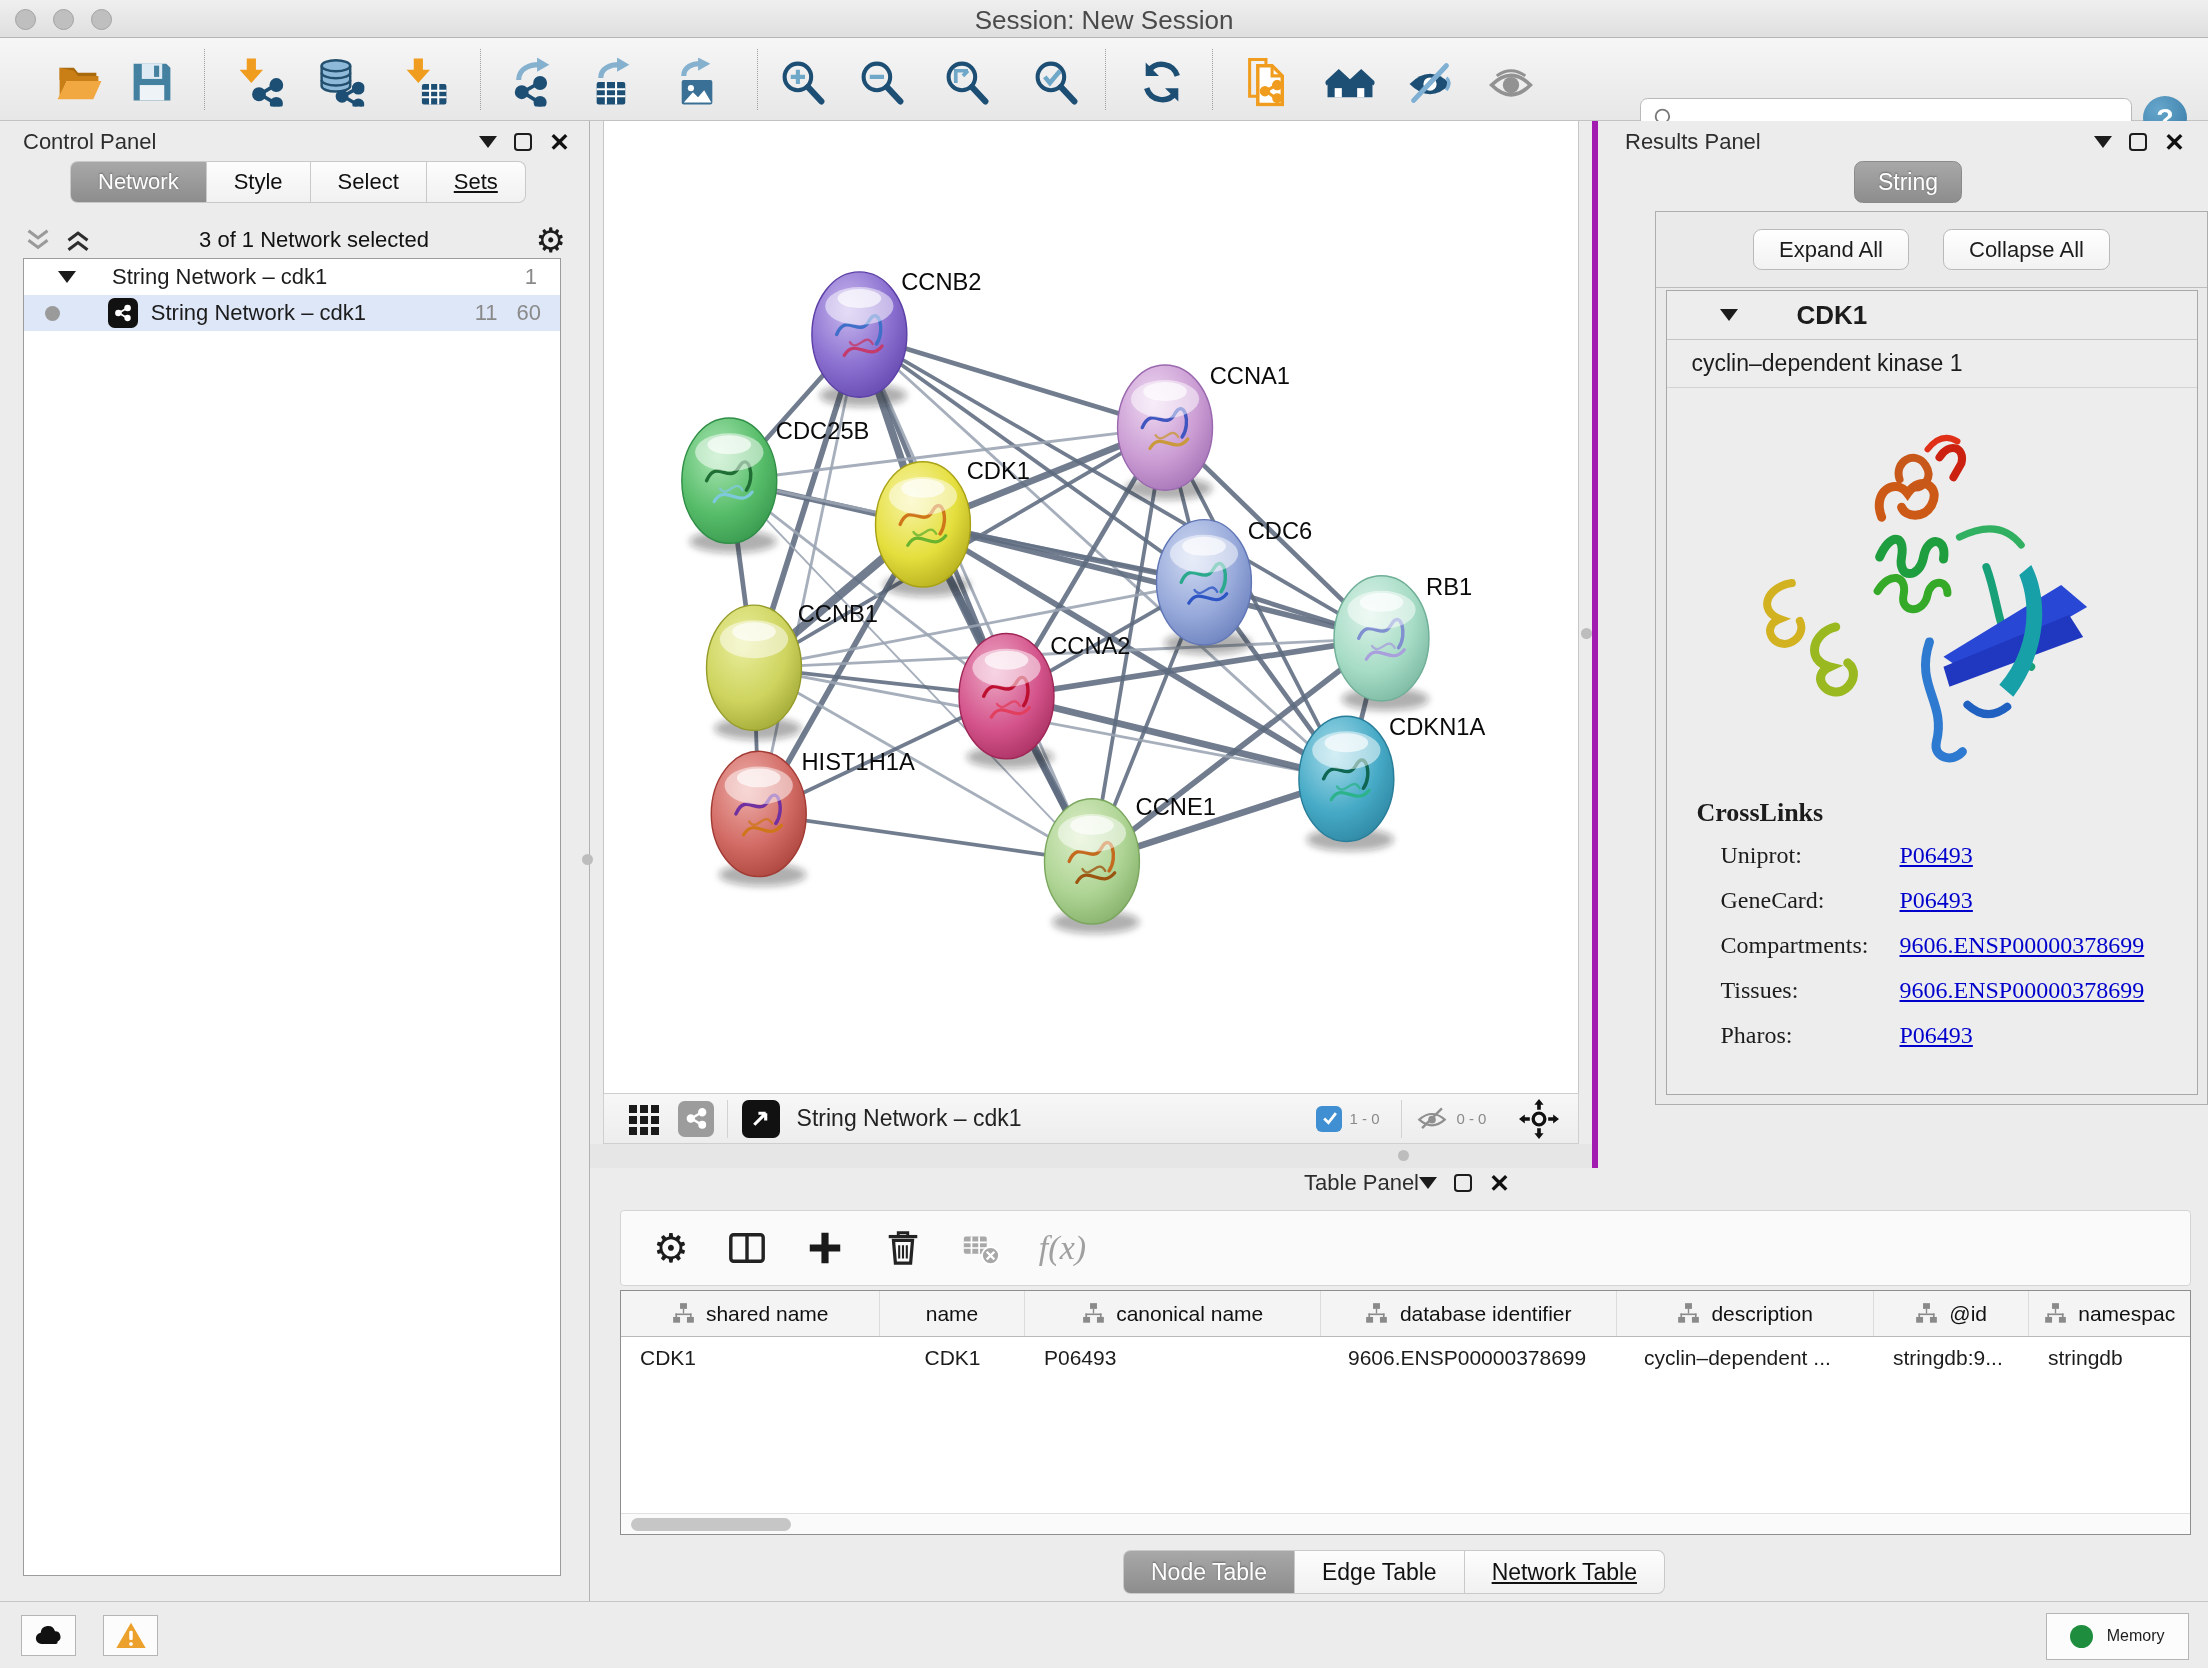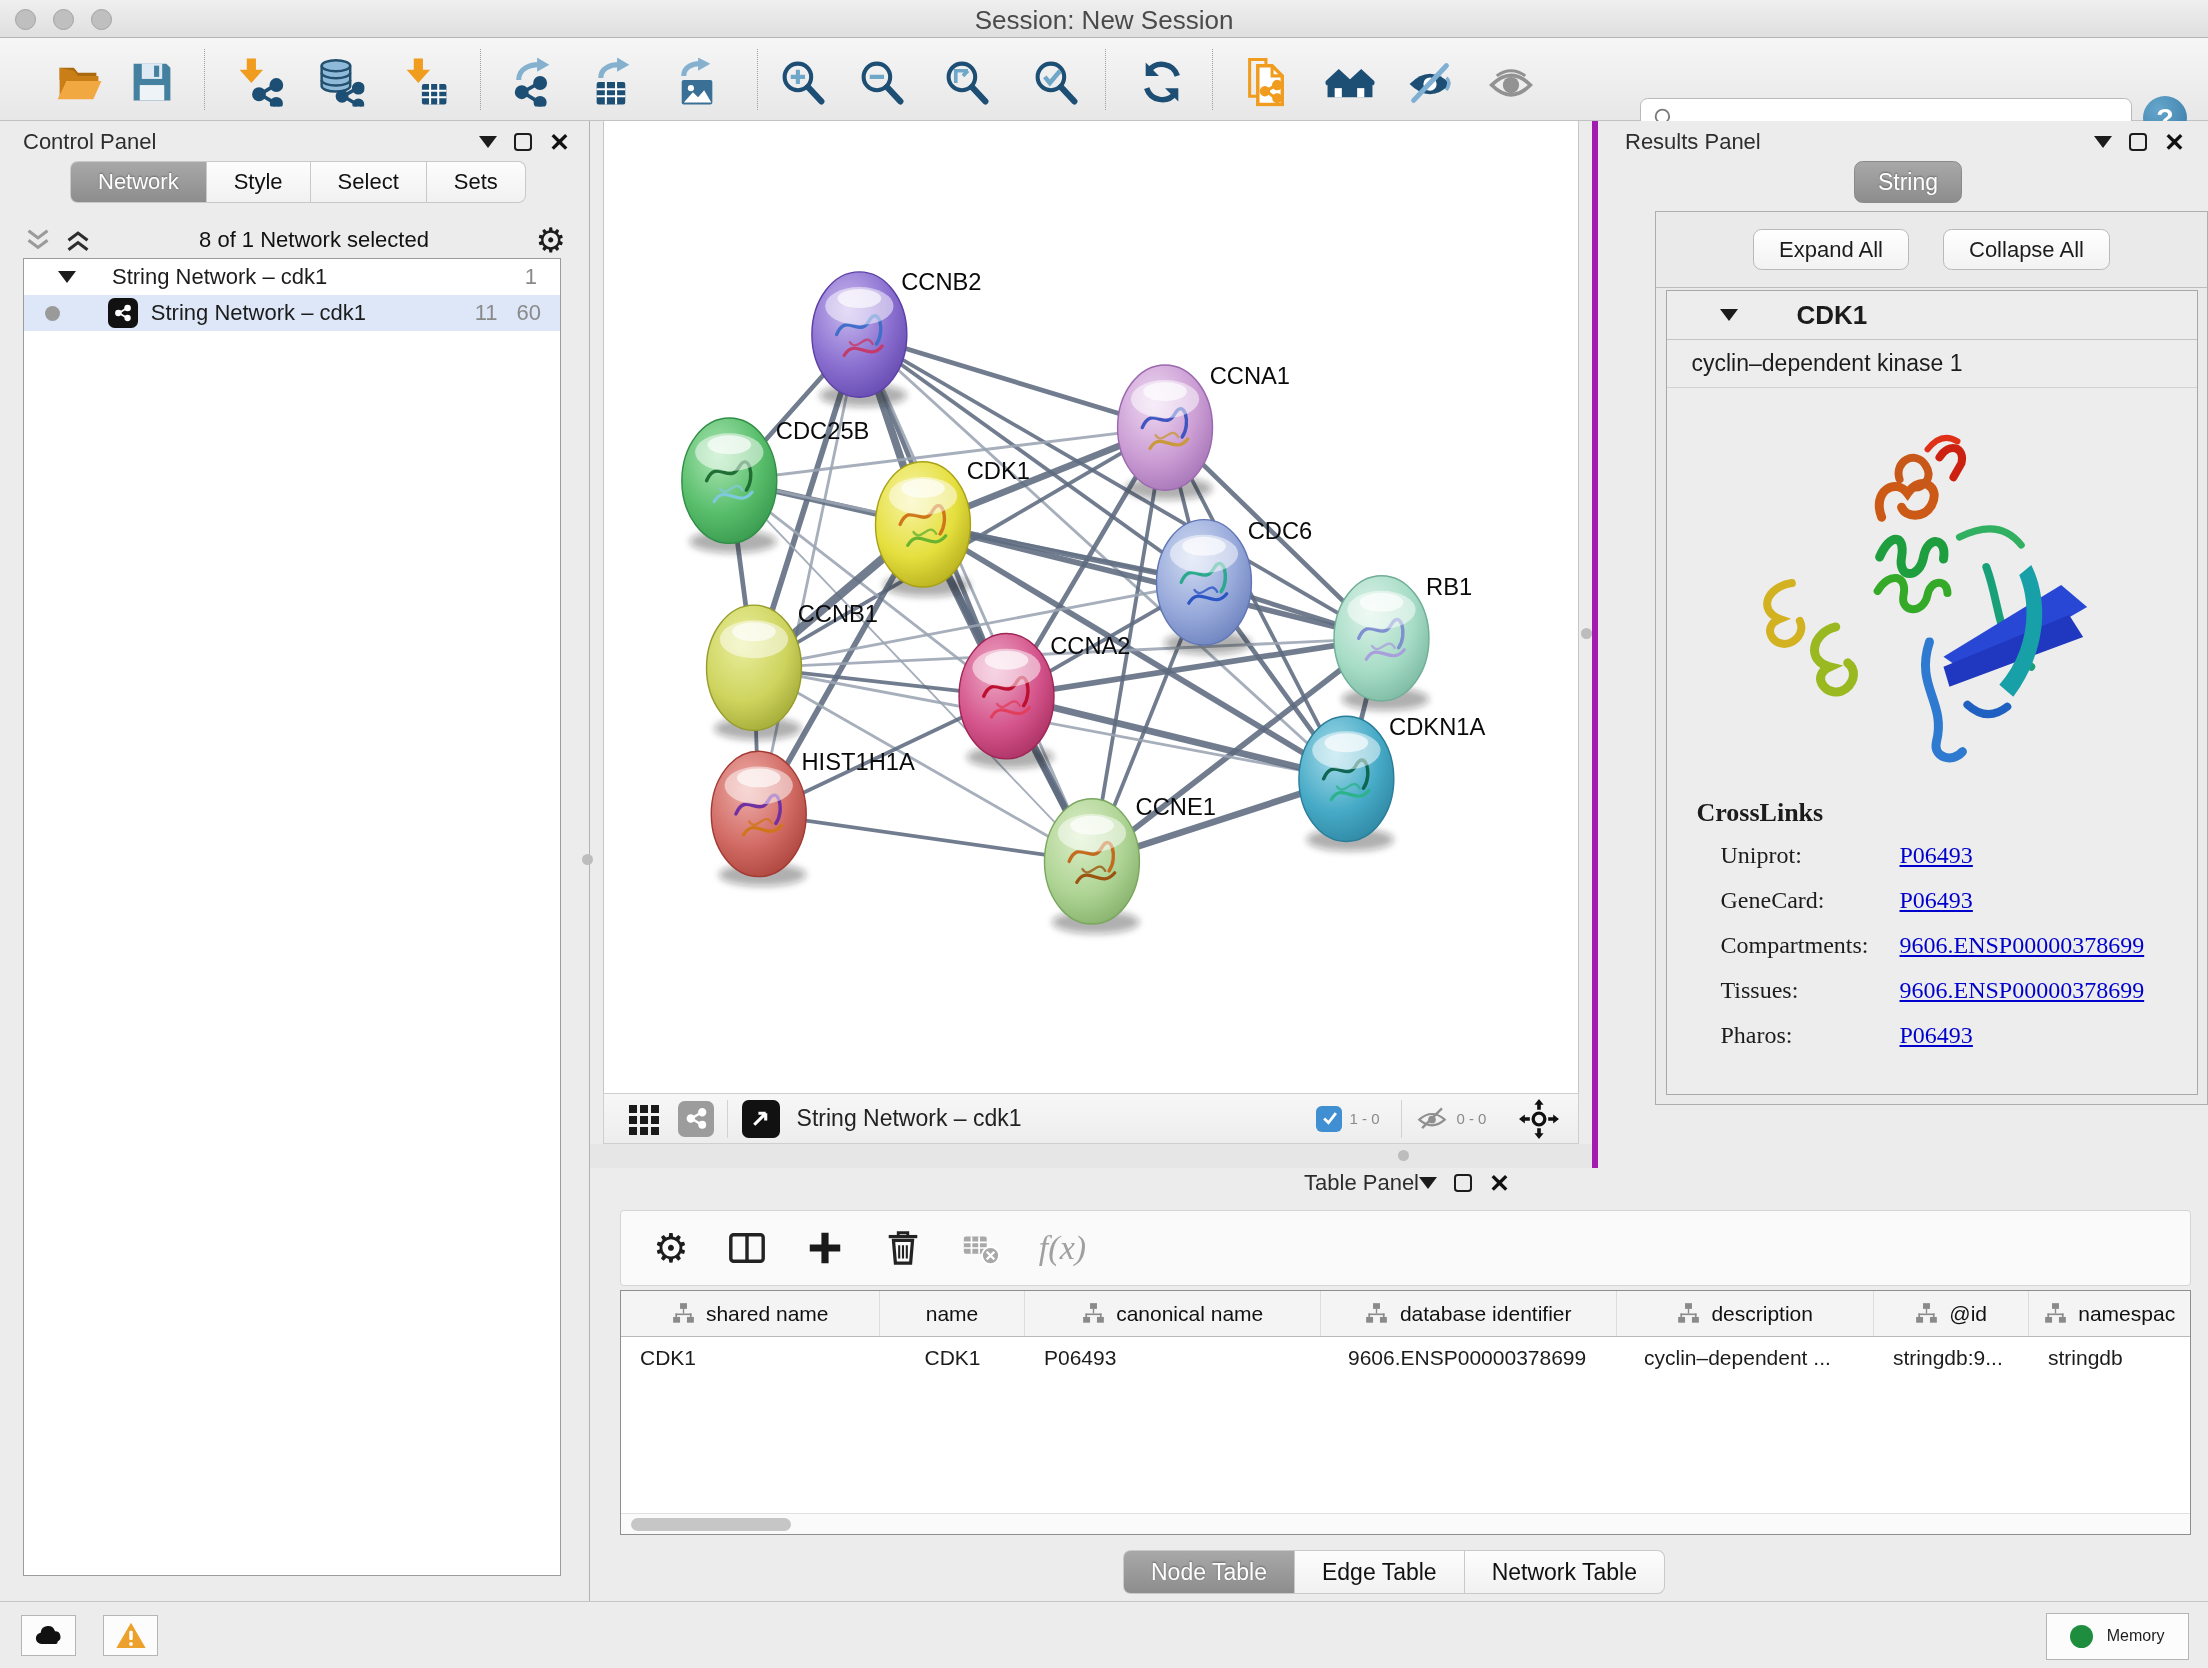--- a/index.html
+++ b/index.html
@@ -40,21 +40,21 @@
   .wc-x  { font-size:25px; font-weight:bold; color:#111; line-height:18px; }
 
   
   #control-panel { position:absolute; left:0; top:121px; width:590px; height:1480px;
     background:#ececec; border-right:1px solid #b2b2b2; }
   #cp-head { position:absolute; left:23px; right:19px; top:7.6px; display:flex; justify-content:space-between; align-items:center; }
   .tabs { position:absolute; display:flex; }
   .tab { height:42px; padding:0 27px; display:flex; align-items:center; justify-content:center;
     font-size:22px; background:linear-gradient(#fdfdfd,#f1f1f1); border:1px solid #c9c9c9; border-left:none; color:#111; }
   .tab:first-child { border-left:1px solid #c9c9c9; border-radius:7.6px 0 0 7.6px; }
-  .tab:last-child  { border-radius:0 7.6px 7.6px 0; }
+  .tab:last-child  { border-radius:0 7.6px 7.6px 0;text-decoration:underline; }
   .tab.sel { background:linear-gradient(#a8a8a8,#8d8d8d); color:#fff; text-shadow:0 -1px 1.9px rgba(0,0,0,.35);text-align:right; }
   #cp-tabs { left:70px; top:40px; }
   #cp-sub { position:absolute; left:23px; right:23px; top:97px; height:44px;
     display:flex; align-items:center; }
   #cp-summary { flex:1; text-align:center; font-size:22px; color:#111; }
   .gear-glyph { font-size:34px; color:#1c1c1c; line-height:34px; }
   #net-tree { position:absolute; left:23px; top:137px; width:538px; height:1318px;
     background:#fff; border:1px solid #9c9c9c; }
   .tree-row { height:36px; display:flex; align-items:center; font-size:22px; }
   .tree-row .cnt { color:#8a8a8a; }
@@ -340,21 +340,21 @@
     <div class="tab">Select</div>
     <div class="tab">Sets</div>
   </div>
   <div id="cp-sub">
     <svg width="30" height="28.5" viewBox="0 0 24 24">
       <path d="M4 4l8 6 8-6M4 12l8 6 8-6" stroke="#9a9a9a" stroke-width="2.6" fill="none"></path>
       </svg>
     <svg width="30" height="28.5" viewBox="0 0 24 24" style="margin-left:9.5px">
       <path d="M4 20l8-6 8 6M4 12l8-6 8 6" stroke="#2d2d2d" stroke-width="2.6" fill="none"></path>
       </svg>
-    <span id="cp-summary">8 of 1 Network selected</span>
+    <span id="cp-summary">3 of 1 Network selected</span>
     <span class="gear-glyph">⚙</span>
   </div>
   <div id="net-tree">
     <div class="tree-row">
       <span style="margin-left:34px" class="wc-tri"></span>
       <span style="margin-left:36px">String Network – cdk1</span>
       <span class="cnt" style="margin-left:auto; margin-right:23px">1</span>
     </div>
     <div class="tree-row" id="tree-row-sel">
       <span class="dot-gray" style="margin-left:21px"></span>

